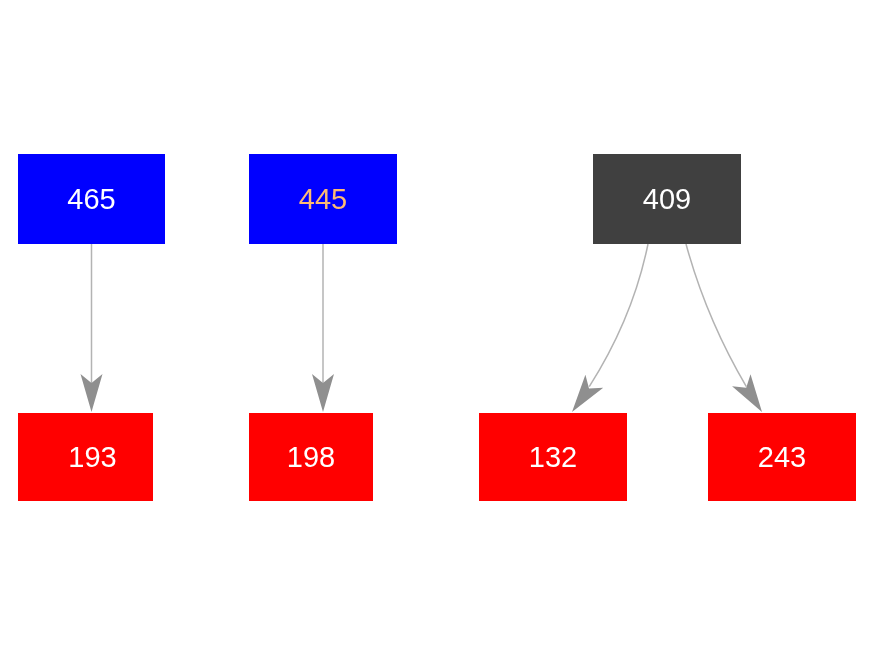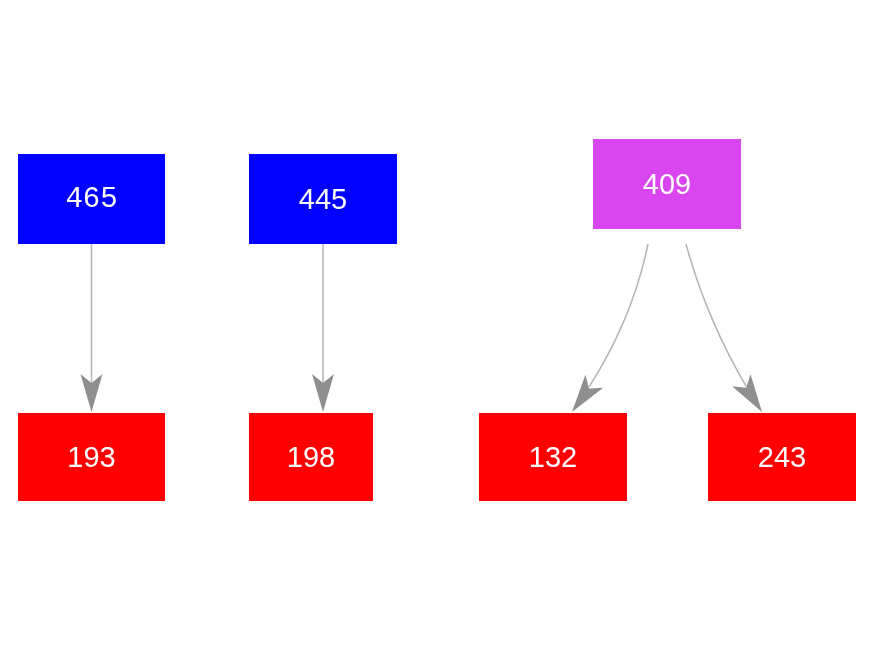--- a/index.html
+++ b/index.html
@@ -40,30 +40,30 @@
       <path d="M 91.5 244 Q 91.5 313.5 91.5 383" fill="none" stroke="#b3b3b3" stroke-width="1.5"></path>
       <polygon points="0,0 -38,-11 -29,0 -38,11" transform="translate(91.5,412) rotate(90)" fill="#8f8f8f"></polygon>
       <path d="M 323 244 Q 323 313.5 323 383" fill="none" stroke="#b3b3b3" stroke-width="1.5"></path>
       <polygon points="0,0 -38,-11 -29,0 -38,11" transform="translate(323,412) rotate(90)" fill="#8f8f8f"></polygon>
       <path d="M 648 244 Q 632.8309424745335 318.1598367911697 589.2544397378431 386.6381845400947" fill="none" stroke="#b3b3b3" stroke-width="1.5"></path>
       <polygon points="0,0 -38,-11 -29,0 -38,11" transform="translate(572,412) rotate(125.94211187138235)" fill="#8f8f8f"></polygon>
       <path d="M 686 244 Q 706.2254100339554 318.1598367911697 746.3360317157674 386.6381845400947" fill="none" stroke="#b3b3b3" stroke-width="1.5"></path>
       <polygon points="0,0 -38,-11 -29,0 -38,11" transform="translate(762,412) rotate(56.97613244420336)" fill="#8f8f8f"></polygon>
     </svg>
 
-<div class="node" style="left: 18px; top: 154px; width: 147px; height: 90px; background: rgb(0, 0, 255); color: rgb(255, 255, 255); font-family: Liberation Mono, monospace;">
+<div class="node" style="left: 18px; top: 154px; width: 147px; height: 90px; background: rgb(0, 0, 255); color: rgb(255, 255, 255);">
       <span>465</span>
     </div>
-    <div class="node" style="left: 249px; top: 154px; width: 148px; height: 90px; background: rgb(0, 0, 255); color: #ffffff;">
+    <div class="node" style="left: 249px; top: 154px; width: 148px; height: 90px; background: rgb(0, 0, 255); color: #fdba74;">
       <span>445</span>
     </div>
-    <div class="node" style="left: 593px; top: 139px; width: 148px; height: 90px; background: #d946ef; color: rgb(255, 255, 255);">
+    <div class="node" style="left: 593px; top: 154px; width: 148px; height: 90px; background: #404040; color: rgb(255, 255, 255);">
       <span>409</span>
     </div>
-    <div class="node" style="left: 18px; top: 413px; width: 147px; height: 88px; background: rgb(255, 0, 0); color: rgb(255, 255, 255);">
+    <div class="node" style="left: 18px; top: 413px; width: 121px; height: 88px; background: rgb(255, 0, 0); color: rgb(255, 255, 255); padding-left: 14px;">
       <span>193</span>
     </div>
     <div class="node" style="left: 249px; top: 413px; width: 124px; height: 88px; background: rgb(255, 0, 0); color: rgb(255, 255, 255);">
       <span>198</span>
     </div>
     <div class="node" style="left: 479px; top: 413px; width: 148px; height: 88px; background: rgb(255, 0, 0); color: rgb(255, 255, 255);">
       <span>132</span>
     </div>
     <div class="node" style="left: 708px; top: 413px; width: 148px; height: 88px; background: rgb(255, 0, 0); color: rgb(255, 255, 255);">
       <span>243</span>

